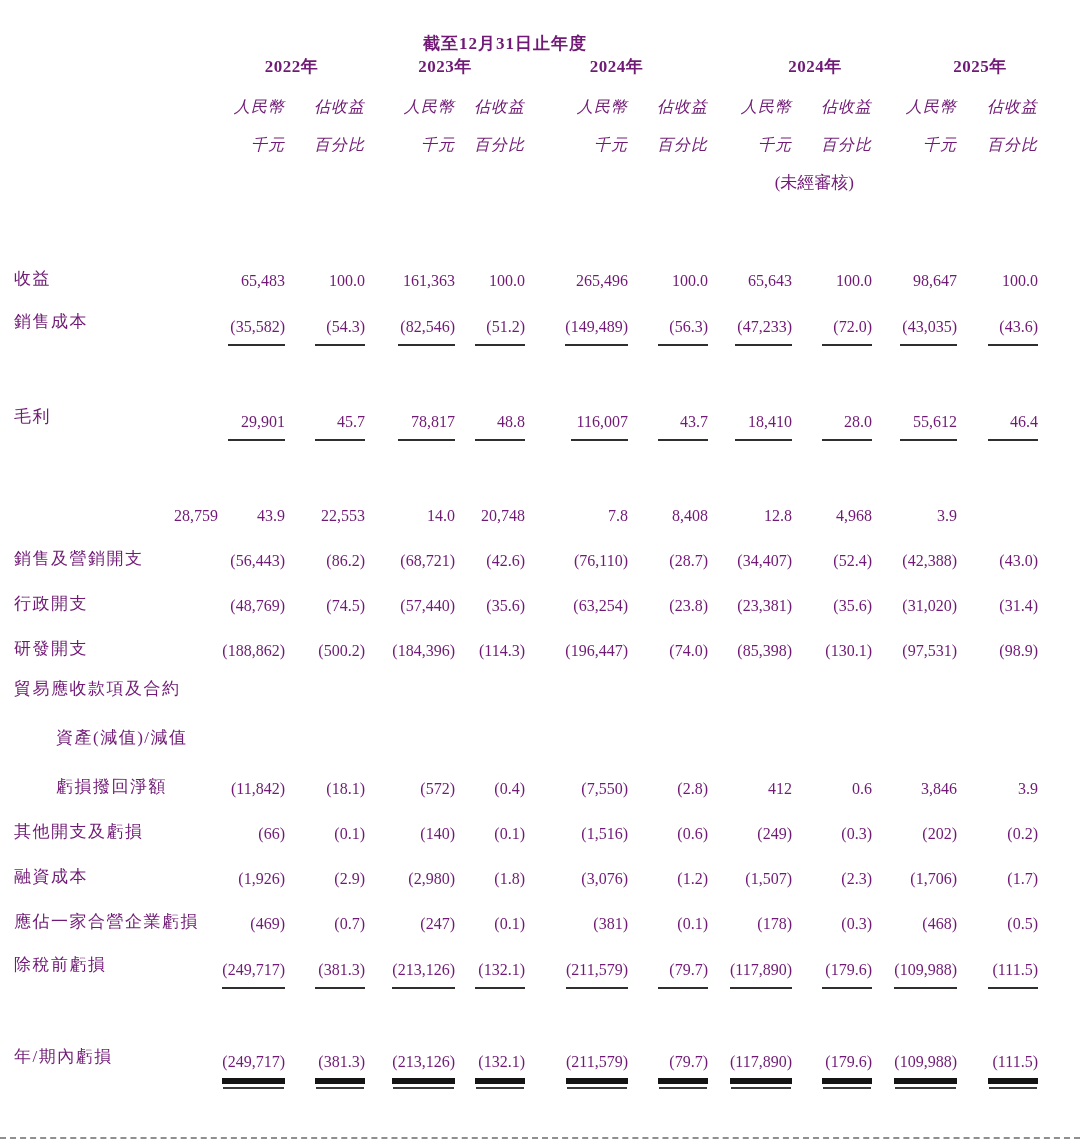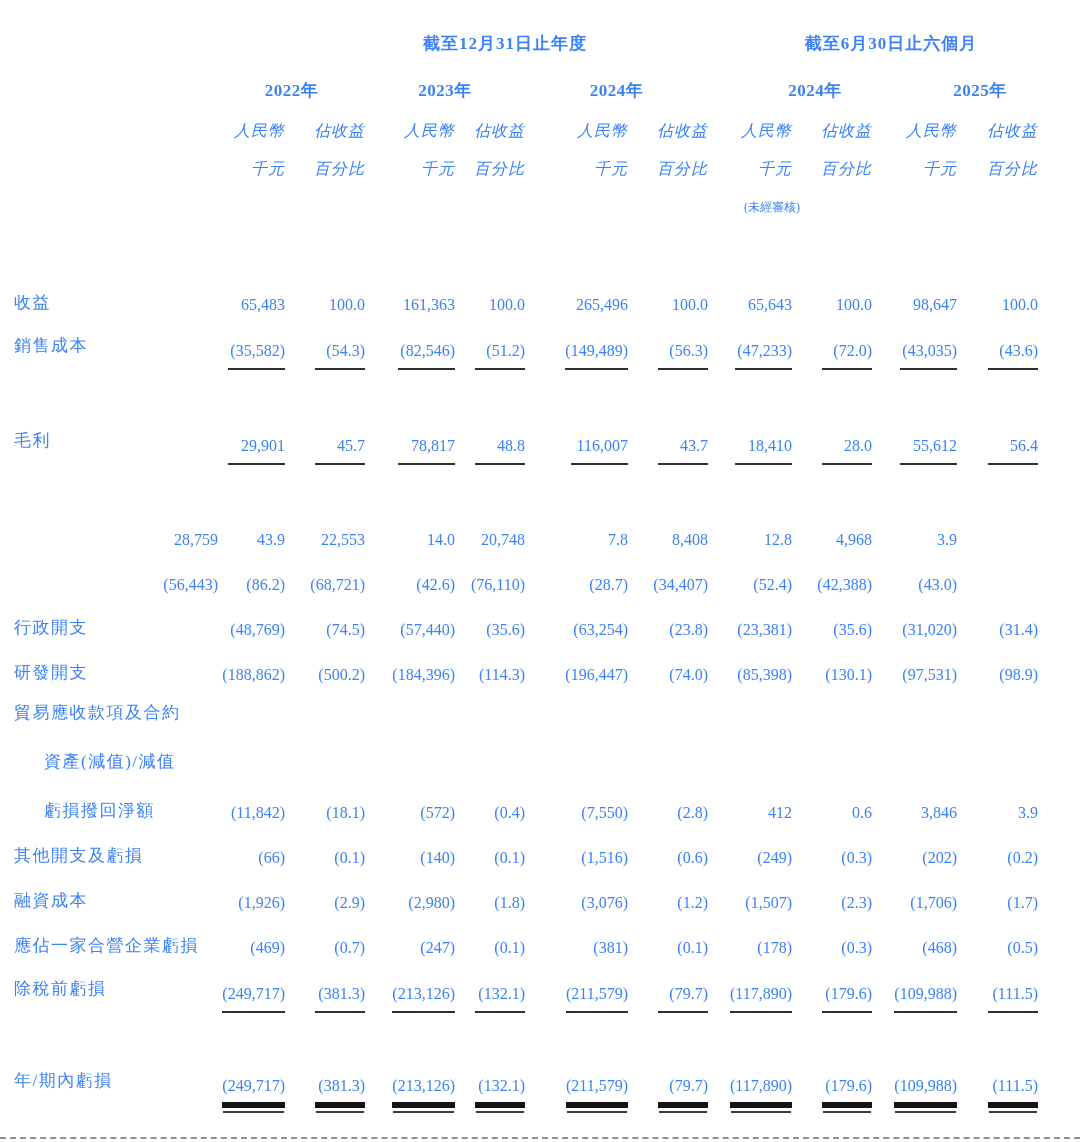--- a/index.html
+++ b/index.html
@@ -1,51 +1,51 @@
 <!DOCTYPE html>
 <html><head>
 <meta charset="utf-8">
 <style>
   * { margin: 0; padding: 0; box-sizing: border-box; }
   body { background: #ffffff; }
   .page {
     position: relative;
     width: 1080px; height: 1142px;
     background: #ffffff;
-    color: #3b82f6;
+    color: #701a75;
     font-family: "Liberation Serif", "DejaVu Serif", serif;
     padding-left: 14px;
     overflow: hidden;
   }
   .grid {
     display: grid;
     grid-template-columns: 204px 67px 80px 90px 70px 103px 80px 84px 80px 85px 81px;
     align-items: end;
   }
   
   .p-row { margin-top: 32px; }
   .period { font-weight: bold; font-size: 17px; letter-spacing: 1px; text-align: center; }
   .span-annual  { grid-column: 2 / 8;  transform: translateX(42px); }
   .span-interim { grid-column: 8 / 12; transform: translateX(18px); }
-  .year-row { margin-top: 24px; }
+  .year-row { }
   .year { grid-column: span 2; font-weight: bold; font-size: 17px; text-align: center; letter-spacing: 0.5px; }
   .year.y4, .year.y5 { transform: translateX(25px); }
   .sub-row { margin-top: 10px; font-family: Liberation Serif, serif; }
   .sub-row .cell { font-style: italic; font-size: 16px; text-align: right; line-height: 38px; letter-spacing: 1px; padding-bottom: 0; }
   .note-row { margin-top: 2px; }
-  .note { grid-column: 8 / 10; text-align: center; font-size: 12px; line-height: 34px; transform: translateX(-18px); white-space: nowrap; }
+  .note { grid-column: 8 / 10; text-align: right; font-size: 17px; line-height: 34px; transform: translateX(-18px); white-space: nowrap; }
   
   #rows { margin-top: 56px; }
   .row { min-height: 45px; }
   .row.multi { margin-top: 6px; }
   .row.space-after { margin-bottom: 50px; }
   .cell { padding-bottom: 11px; }
   .cell.label { font-size: 17px; letter-spacing: 1.5px; white-space: nowrap; }
   .cell.label div + div { margin-top: 26px; }
-  .cell.label .indent { margin-left: 30px; }
+  .cell.label .indent { margin-left: 42px; }
   .cell.num { text-align: right; font-size: 16px; white-space: nowrap; }
   .val { display: inline-block; text-align: right; }
   .rmb .val { min-width: 57px; }
   .pct .val { min-width: 50px; }
   
   .u-single .cell.num { padding-bottom: 0; }
   .u-single .val { border-bottom: 2px solid #2f2f2f; padding-bottom: 8px; }
   .u-single .cell.label { padding-bottom: 13px; }
   
   .u-double { margin-bottom: 12px; }
@@ -60,21 +60,20 @@
   .bottom-rule { position: absolute; left: 0; right: 0; bottom: 3px; border-top: 2px dashed #8f8f8f; }
 </style>
 </head>
 <body>
 
 <div class="page">
 
   <div class="grid p-row">
     <div class="cell label"></div>
     <div class="period span-annual">截至12月31日止年度</div>
-    <div class="period span-interim">截至6月30日止六個月</div>
   </div>
 
   <div class="grid year-row">
     <div class="cell label"></div>
     <div class="year y1">2022年</div>
     <div class="year y2">2023年</div>
     <div class="year y3">2024年</div>
     <div class="year y4">2024年</div>
     <div class="year y5">2025年</div>
   </div>
@@ -165,35 +164,38 @@
         </div>
   <div class="cell num rmb"><span class="val">29,901</span></div>
         <div class="cell num pct"><span class="val">45.7</span></div>
         <div class="cell num rmb"><span class="val">78,817</span></div>
         <div class="cell num pct"><span class="val">48.8</span></div>
         <div class="cell num rmb"><span class="val">116,007</span></div>
         <div class="cell num pct"><span class="val">43.7</span></div>
         <div class="cell num rmb"><span class="val">18,410</span></div>
         <div class="cell num pct"><span class="val">28.0</span></div>
         <div class="cell num rmb"><span class="val">55,612</span></div>
-        <div class="cell num pct"><span class="val">56.4</span></div>
+        <div class="cell num pct"><span class="val">46.4</span></div>
       </div>
       <div class="grid row">
   <div class="cell num rmb"><span class="val">28,759</span></div>
         <div class="cell num pct"><span class="val">43.9</span></div>
         <div class="cell num rmb"><span class="val">22,553</span></div>
         <div class="cell num pct"><span class="val">14.0</span></div>
         <div class="cell num rmb"><span class="val">20,748</span></div>
         <div class="cell num pct"><span class="val">7.8</span></div>
         <div class="cell num rmb"><span class="val">8,408</span></div>
         <div class="cell num pct"><span class="val">12.8</span></div>
         <div class="cell num rmb"><span class="val">4,968</span></div>
         <div class="cell num pct"><span class="val">3.9</span></div>
       </div>
       <div class="grid row">
+    <div class="cell label">
+          <div>銷售及營銷開支</div>
+        </div>
   <div class="cell num rmb"><span class="val">(56,443)</span></div>
         <div class="cell num pct"><span class="val">(86.2)</span></div>
         <div class="cell num rmb"><span class="val">(68,721)</span></div>
         <div class="cell num pct"><span class="val">(42.6)</span></div>
         <div class="cell num rmb"><span class="val">(76,110)</span></div>
         <div class="cell num pct"><span class="val">(28.7)</span></div>
         <div class="cell num rmb"><span class="val">(34,407)</span></div>
         <div class="cell num pct"><span class="val">(52.4)</span></div>
         <div class="cell num rmb"><span class="val">(42,388)</span></div>
         <div class="cell num pct"><span class="val">(43.0)</span></div>

